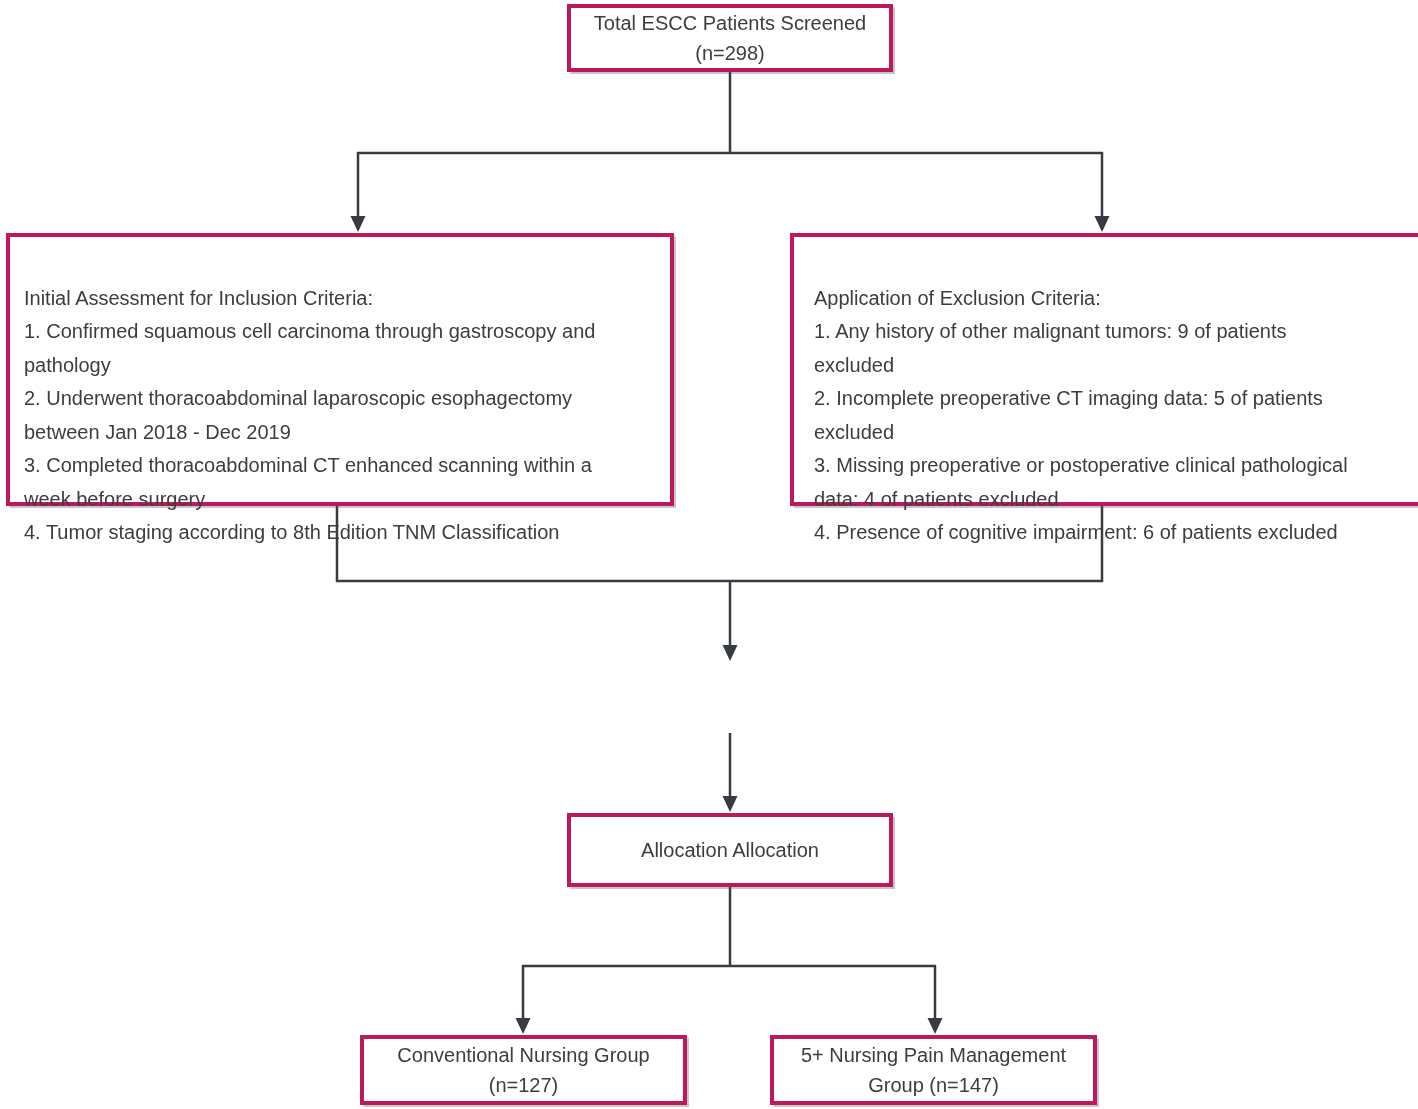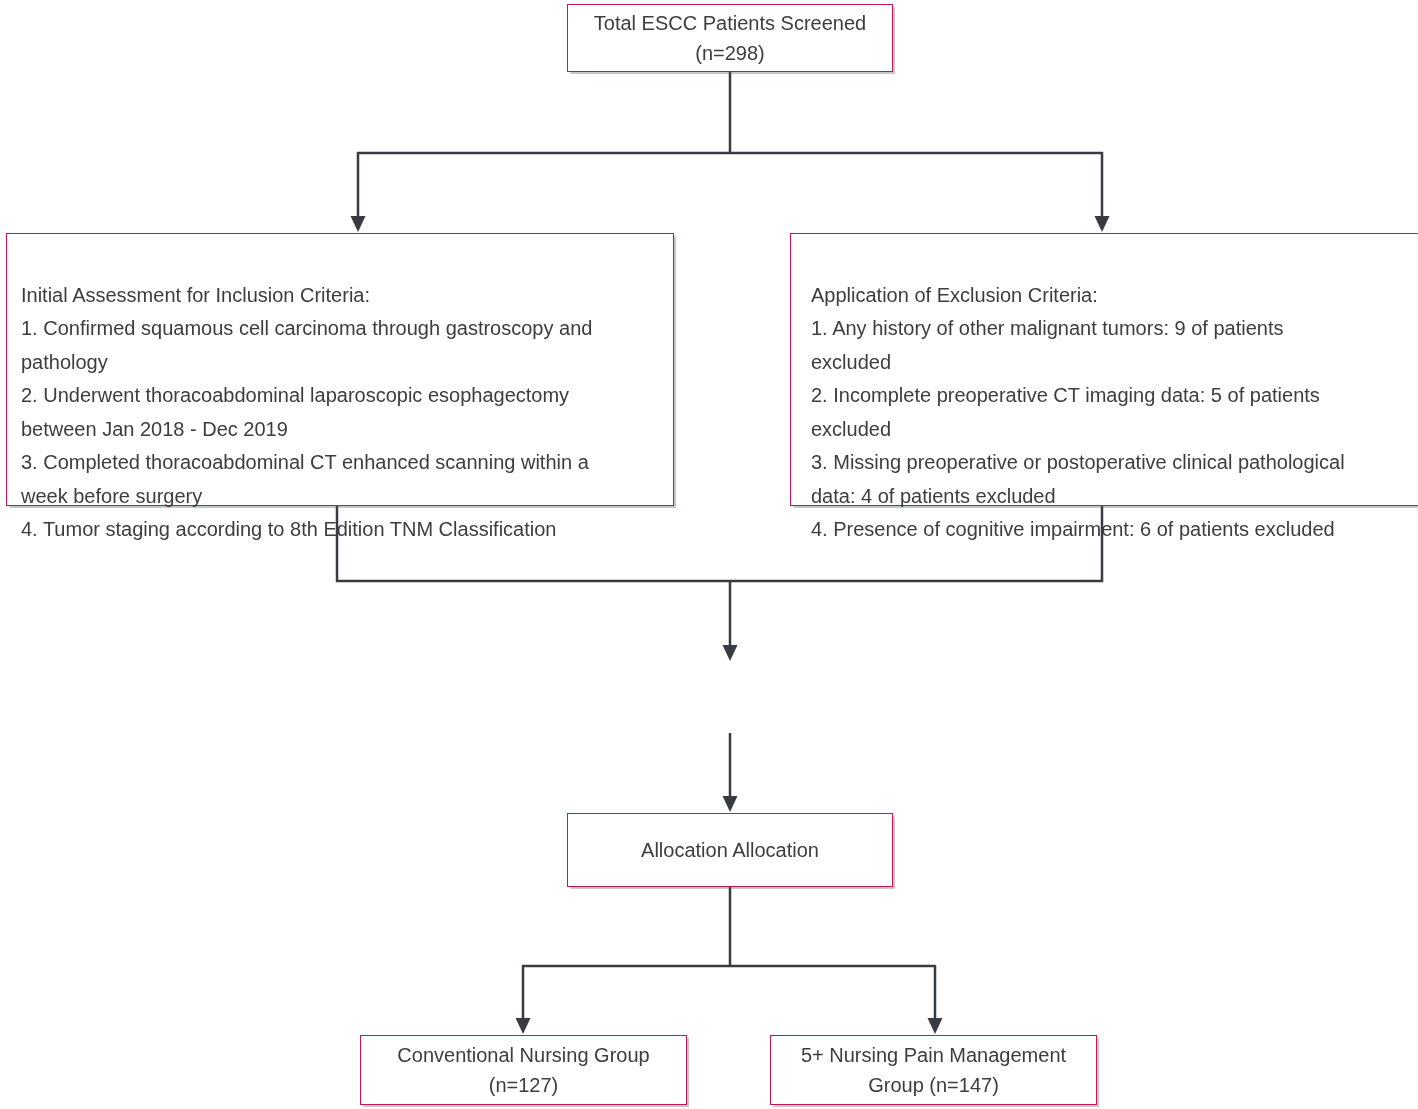--- a/index.html
+++ b/index.html
@@ -20,21 +20,21 @@
     position: absolute;
     left: 0;
     top: 0;
     width: 1418px;
     height: 1109px;
     pointer-events: none;
   }
   .node {
     position: absolute;
     box-sizing: border-box;
-    border: 1px solid #be185d;
+    border: 4px solid #be185d;
     background: #ffffff;
     box-shadow: 1.5px 1.5px 1px rgba(90,94,100,0.35);
     white-space: pre-line;
   }
   .node.center {
     display: flex;
     align-items: center;
     justify-content: center;
     text-align: center;
     font-size: 20px;

